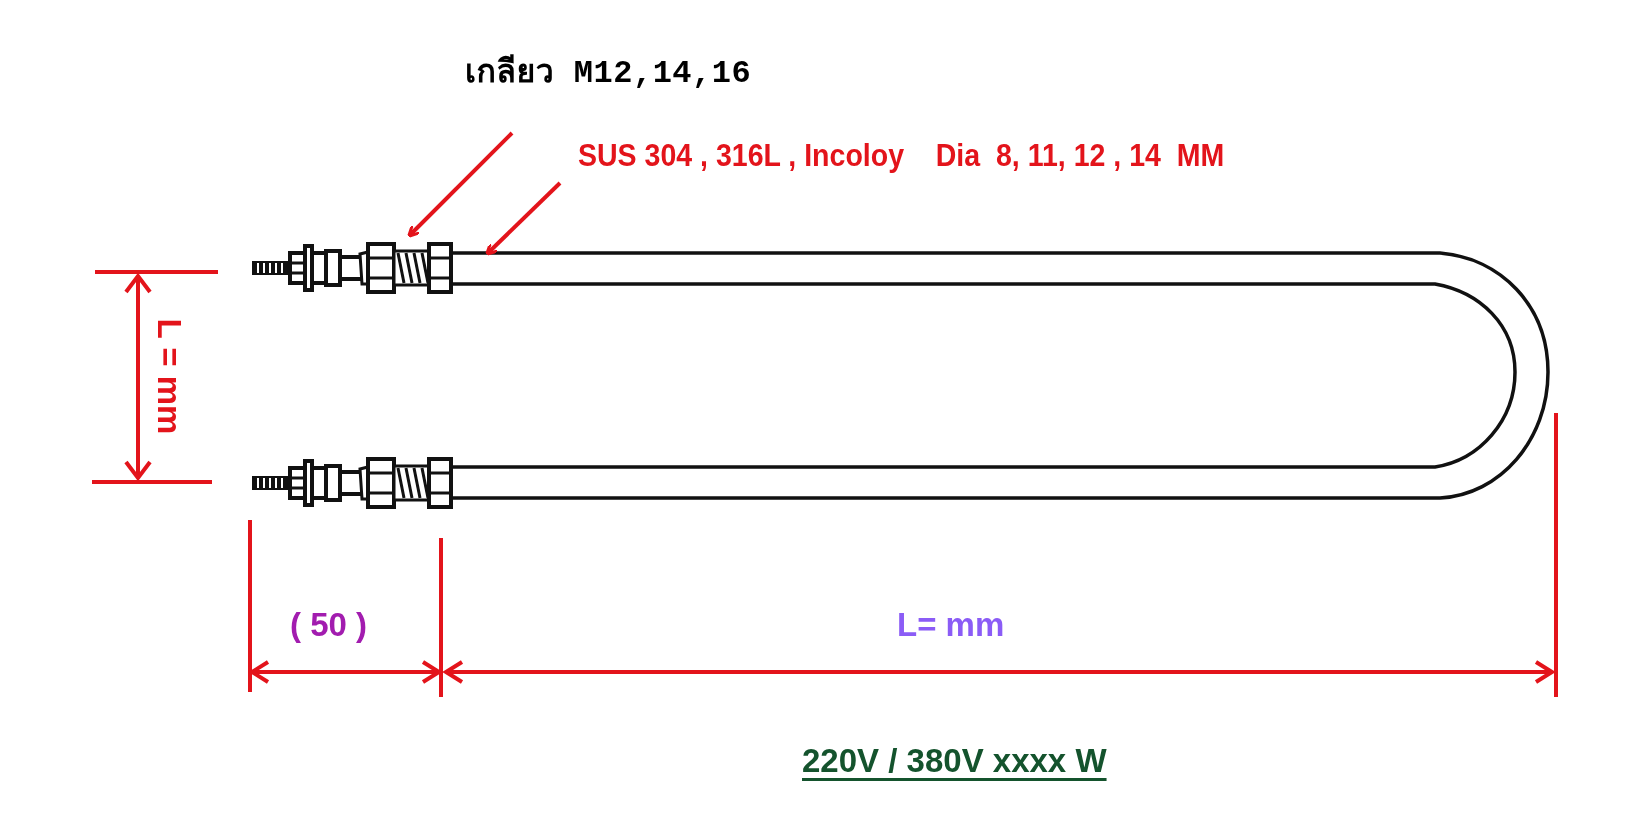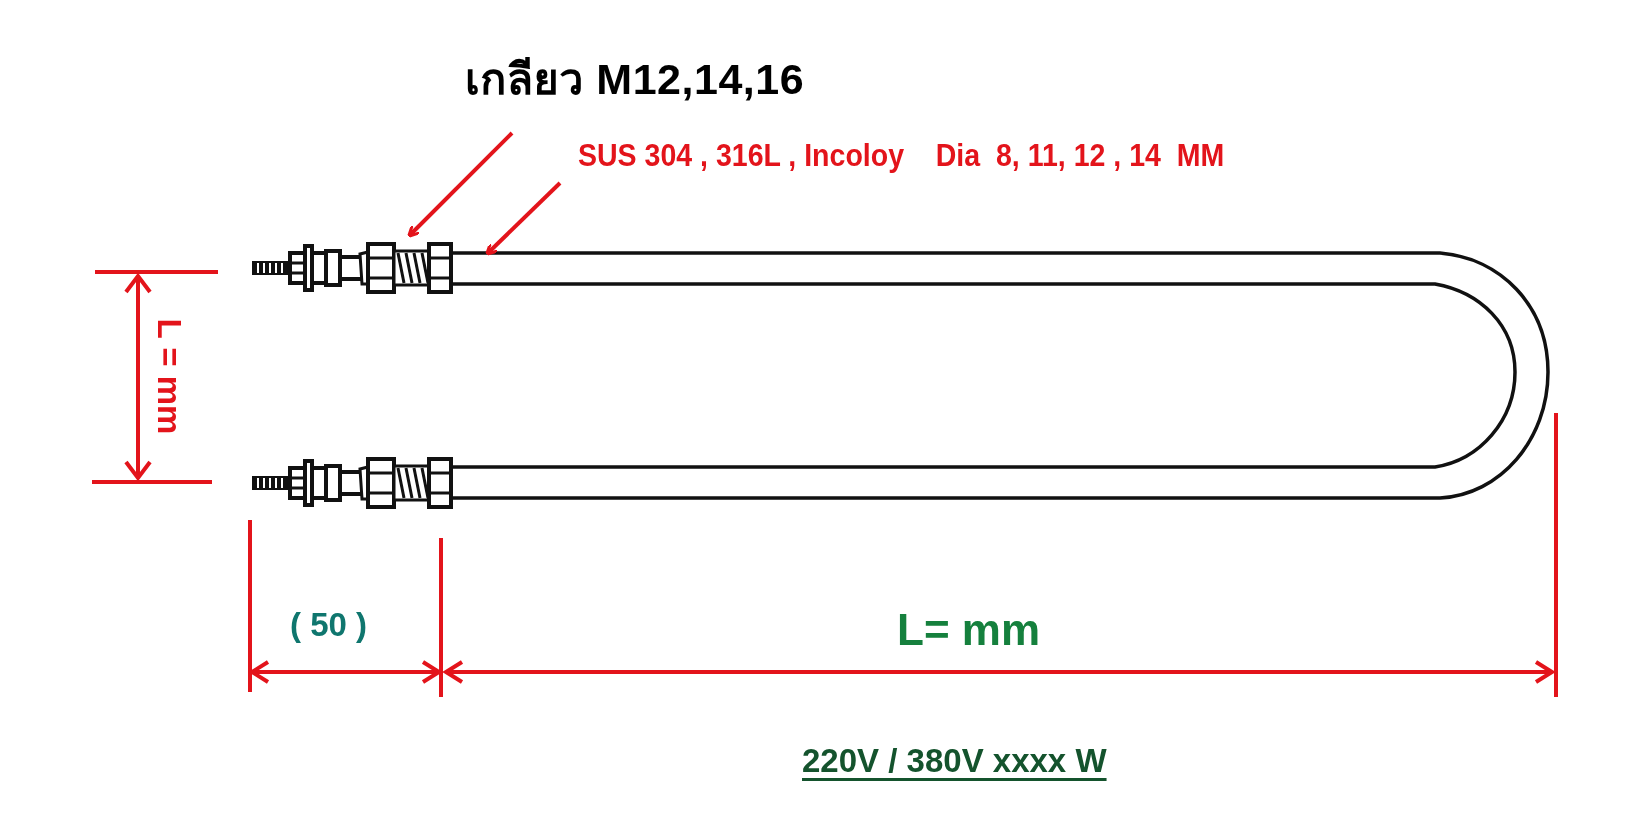--- a/index.html
+++ b/index.html
@@ -1,22 +1,22 @@
 <!DOCTYPE html>
 <html><head>
   <meta charset="utf-8">
   <style>
     html, body { margin: 0; padding: 0; background: #ffffff; }
     body { width: 1632px; height: 828px; position: relative; overflow: hidden; font-family: "Liberation Sans", sans-serif; }
     .canvas { position: absolute; left: 0; top: 0; width: 1632px; height: 828px; }
     .txt { position: absolute; white-space: pre; font-weight: bold; line-height: 1; }
-    .thread-label { left: 465px; top: 58px; font-size: 43px; color: #000000; font-family: Liberation Sans, sans-serif; letter-spacing: 0.5px; }
+    .thread-label { left: 465px; top: 58px; font-size: 32px; color: #000000; font-family: Liberation Mono, monospace; letter-spacing: 0.5px; }
     .material-label { left: 578px; top: 140px; font-size: 31px; color: #e3141b; transform: scaleX(0.92); transform-origin: left top; }
-    .length-label { left: 897px; top: 608px; font-size: 44px; color: #15803d; }
-    .clearance-label { left: 290px; top: 608px; font-size: 33px; color: #0f766e; }
+    .length-label { left: 897px; top: 608px; font-size: 33px; color: #8b5cf6; }
+    .clearance-label { left: 290px; top: 608px; font-size: 33px; color: #a21caf; }
     .spacing-label { left: 112px; top: 360px; font-size: 33px; color: #e3141b; transform: rotate(90deg); transform-origin: center center; }
     .rating-label { left: 802px; top: 744px; font-size: 33px; color: #14532d; text-decoration: underline; text-decoration-thickness: 3px; text-underline-offset: 6px; }
   </style>
 </head>
 <body>
 
 <svg class="canvas" width="1632" height="828" viewBox="0 0 1632 828" xmlns="http://www.w3.org/2000/svg">
   <defs>
     <marker id="arrowhead" markerWidth="10" markerHeight="10" refX="8" refY="5" orient="auto" markerUnits="userSpaceOnUse">
       <path d="M0,0 L10,5 L0,10" fill="none" stroke="#e3141b" stroke-width="3"></path>

